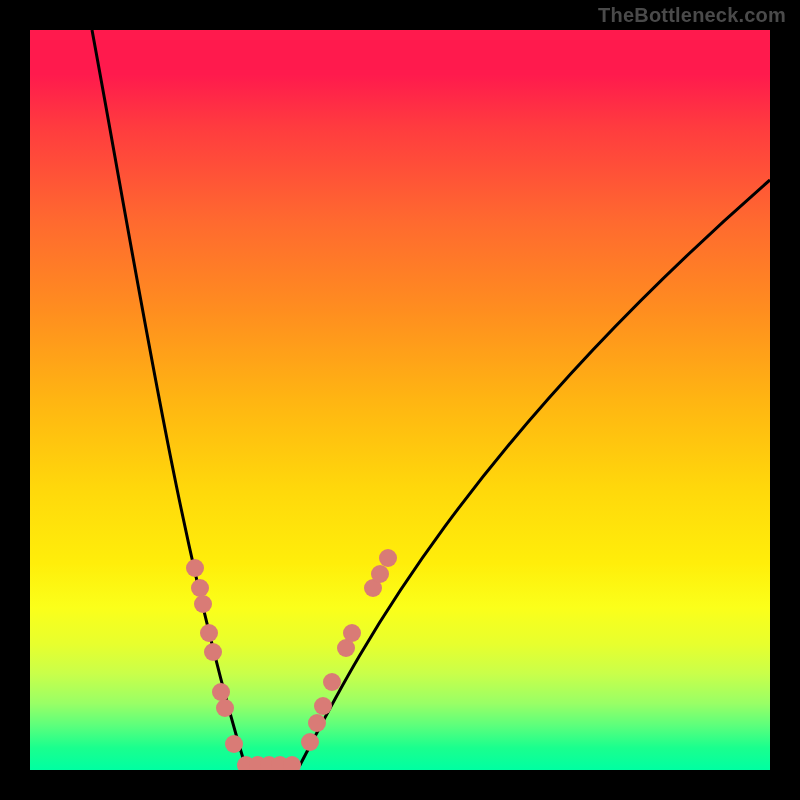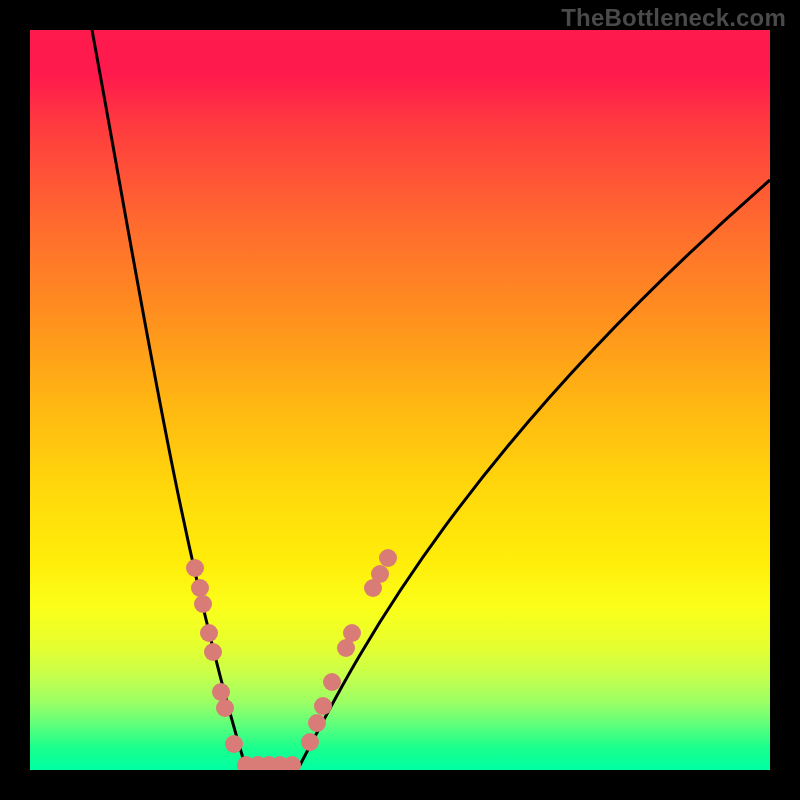--- a/index.html
+++ b/index.html
@@ -32,21 +32,21 @@
       #5cff7c 94%,
       #1aff8e 97%,
       #00ffa2 100%
     );
   }
   .watermark {
     position: absolute;
     top: 4px;
     right: 14px;
     font-family: Arial, Helvetica, sans-serif;
-    font-size: 24px;
+    font-size: 20px;
     font-weight: 600;
     color: #4a4a4a;
     letter-spacing: 0.2px;
   }
   svg.curve {
     position: absolute;
     left: 0;
     top: 0;
     width: 740px;
     height: 740px;

